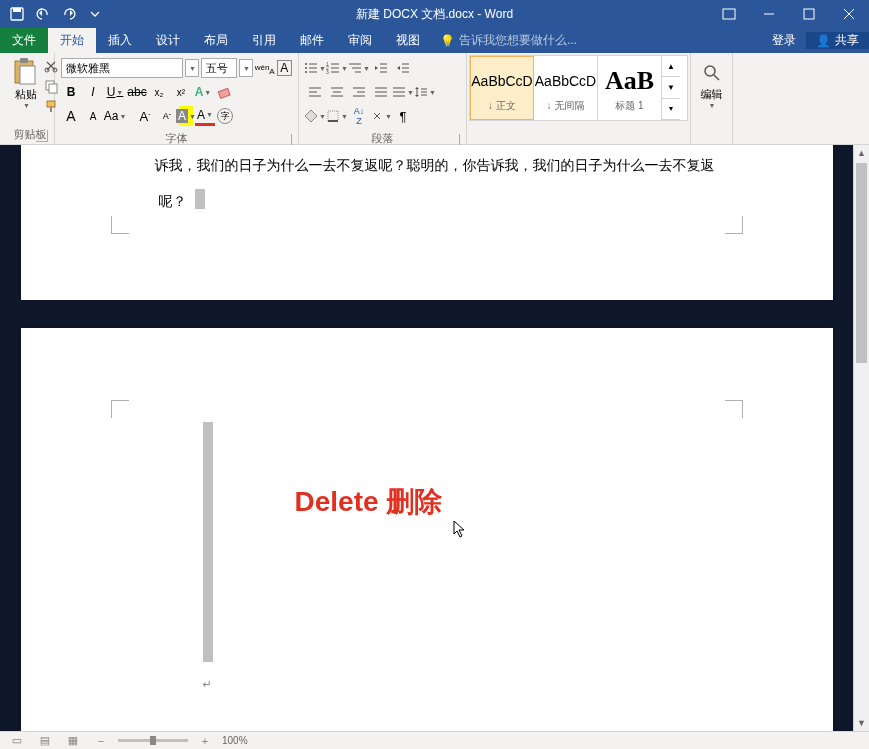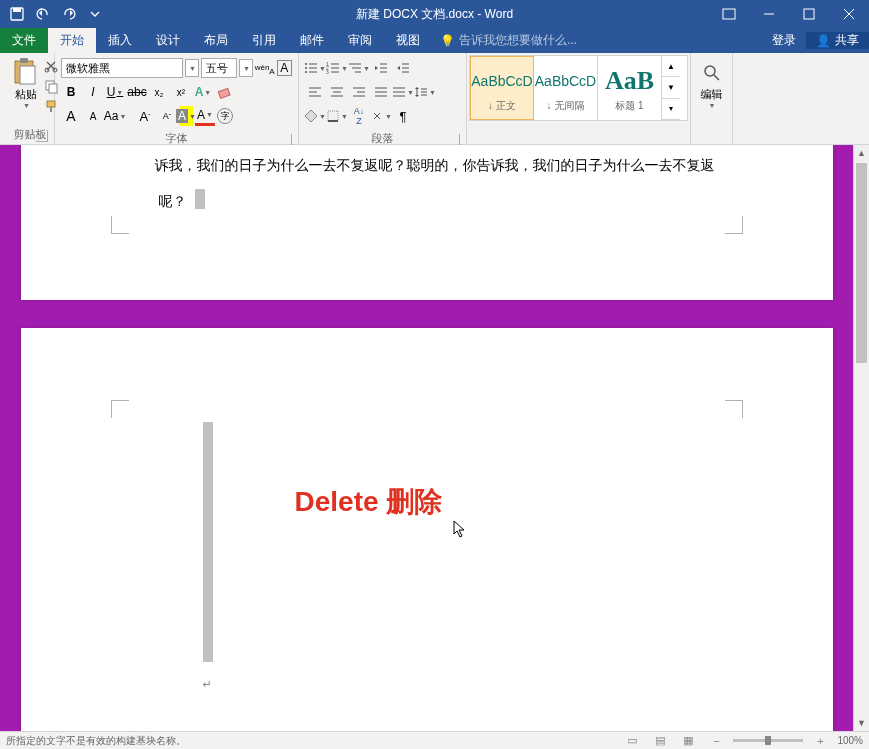--- a/index.html
+++ b/index.html
@@ -35,29 +35,29 @@
 .font-row { display: flex; align-items: center; gap: 2px; margin-bottom: 2px; height: 22px; }
 .font-combo { border: 1px solid #ababab; background: #fff; height: 20px; display: flex; align-items: center; padding: 0 4px; font-size: 11px; }
 .font-name { width: 128px; }
 .font-size { width: 38px; }
 .combo-arrow { width: 14px; height: 18px; border: 1px solid #ababab; background: #fff; display: flex; align-items: center; justify-content: center; cursor: pointer; }
 .fbtn { width: 20px; height: 20px; display: flex; align-items: center; justify-content: center; cursor: pointer; font-size: 12px; text-align: center; }
 .para-group { width: 168px; }
 .styles-group { width: 224px; padding: 2px; }
 .styles-gallery { display: flex; gap: 0; height: 66px; border: 1px solid #d4d4d4; background: #fff; }
 .style-item { width: 64px; border-right: 1px solid #d4d4d4; display: flex; flex-direction: column; align-items: center; justify-content: center; cursor: pointer; }
-.style-preview { font-size: 14px; height: 36px; display: flex; align-items: center; color: #0f766e; }
+.style-preview { font-size: 14px; height: 36px; display: flex; align-items: center; color: #000000; }
 .style-preview.big { font-size: 26px; font-weight: bold; font-family: "Times New Roman", serif; }
 .style-name { font-size: 10px; color: #666; }
 .style-item.selected { border: 1px solid #f0b85a; background: #fdeec9; }
 .style-scroll { width: 18px; display: flex; flex-direction: column; }
 .style-scroll-btn { flex: 1; border-bottom: 1px solid #d4d4d4; display: flex; align-items: center; justify-content: center; cursor: pointer; font-size: 8px; }
 .edit-group { width: 42px; text-align: left; }
 .edit-main { display: flex; flex-direction: column; align-items: center; padding-top: 6px; cursor: pointer; }
-.doc-area { position: absolute; top: 145px; left: 0; right: 16px; bottom: 18px; overflow: hidden; background: #a21caf; }
+.doc-area { position: absolute; top: 145px; left: 0; right: 16px; bottom: 18px; overflow: hidden; background: #0f172a; }
 .page { background: #fff; margin: 0 auto 28px auto; width: 812px; position: relative; box-shadow: 0 0 4px rgba(0,0,0,.2); }
 .page1 { height: 155px; margin-top: 0; }
 .page2 { height: 560px; }
 .page-text { position: absolute; left: 106px; top: 10px; right: 90px; font-size: 14px; line-height: 22px; font-family: SimSun, serif; text-indent: 28px; }
 .para-mark { position: absolute; width: 10px; height: 20px; background: #c0c0c0; }
 .corner { position: absolute; width: 18px; height: 18px; border: 1px solid #b0b0b0; }
 .corner.bl { border-top: none; border-right: none; }
 .corner.br { border-top: none; border-left: none; }
 .corner.tl { border-bottom: none; border-right: none; }
 .corner.tr { border-bottom: none; border-left: none; }
@@ -456,21 +456,20 @@
   </div>
 </div>
 
 <div class="scrollbar-v">
   <div class="scroll-arrow">▲</div>
   <div class="scroll-thumb" style="top:18px;height:200px"></div>
   <div class="scroll-arrow" style="position:absolute;bottom:0;width:100%">▼</div>
 </div>
 
 <div class="statusbar">
-  <div class="status-left">所指定的文字不是有效的构建基块名称。</div>
   <div class="status-right">
     <div class="view-btn">▭</div>
     <div class="view-btn">▤</div>
     <div class="view-btn">▦</div>
     <div class="view-btn">−</div>
     <div class="zoom-slider">
         <div class="zoom-thumb"></div>
       </div>
     <div class="view-btn">+</div>
     <div>100%</div>

